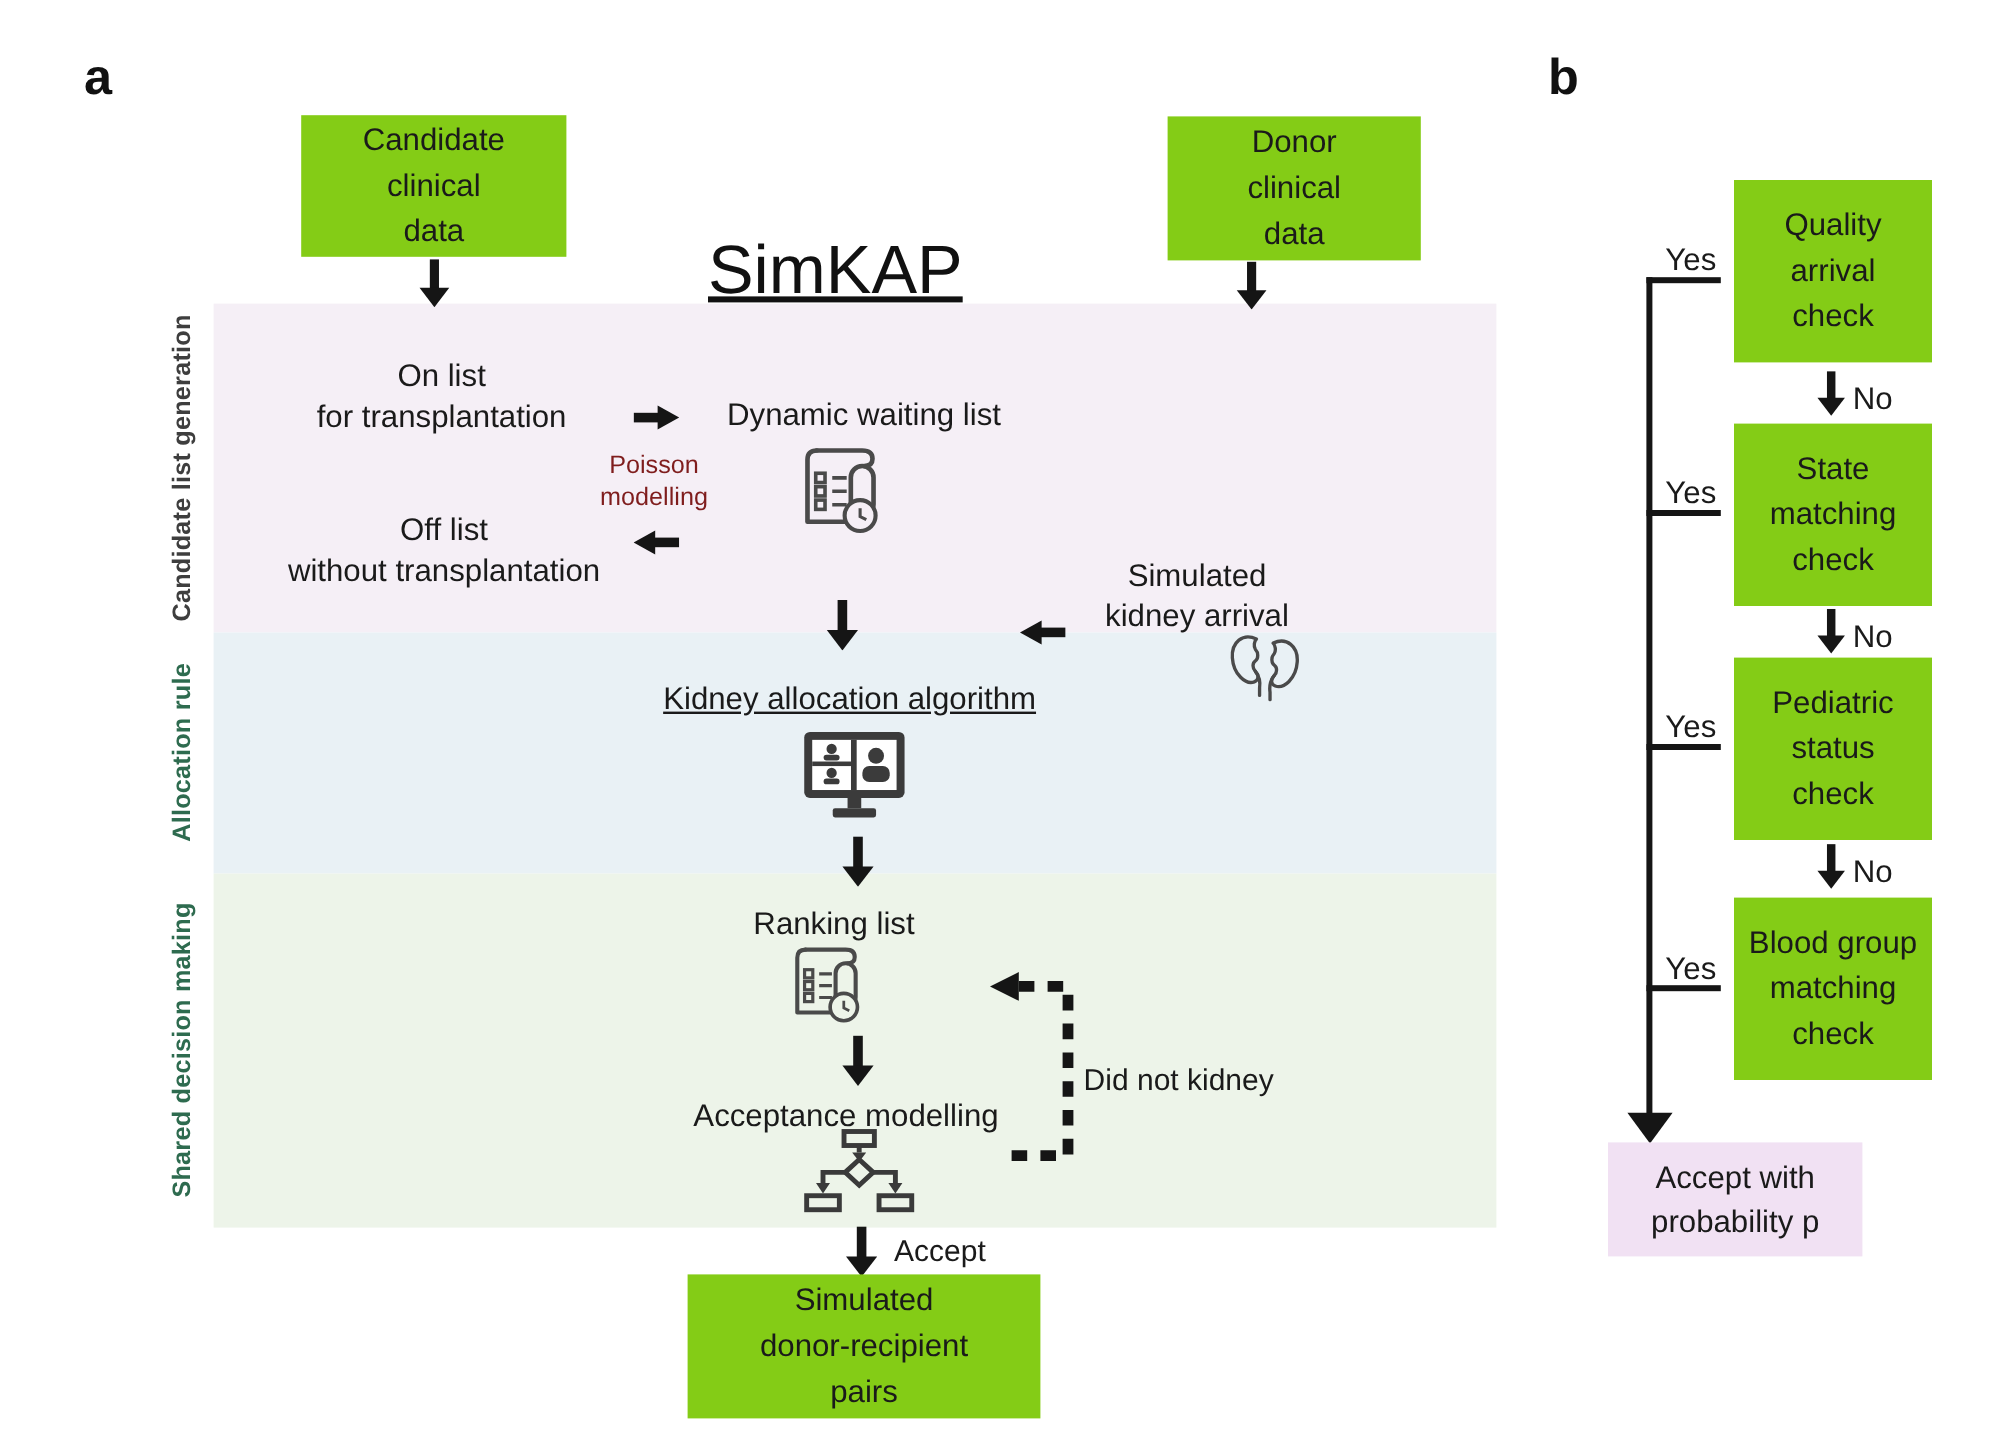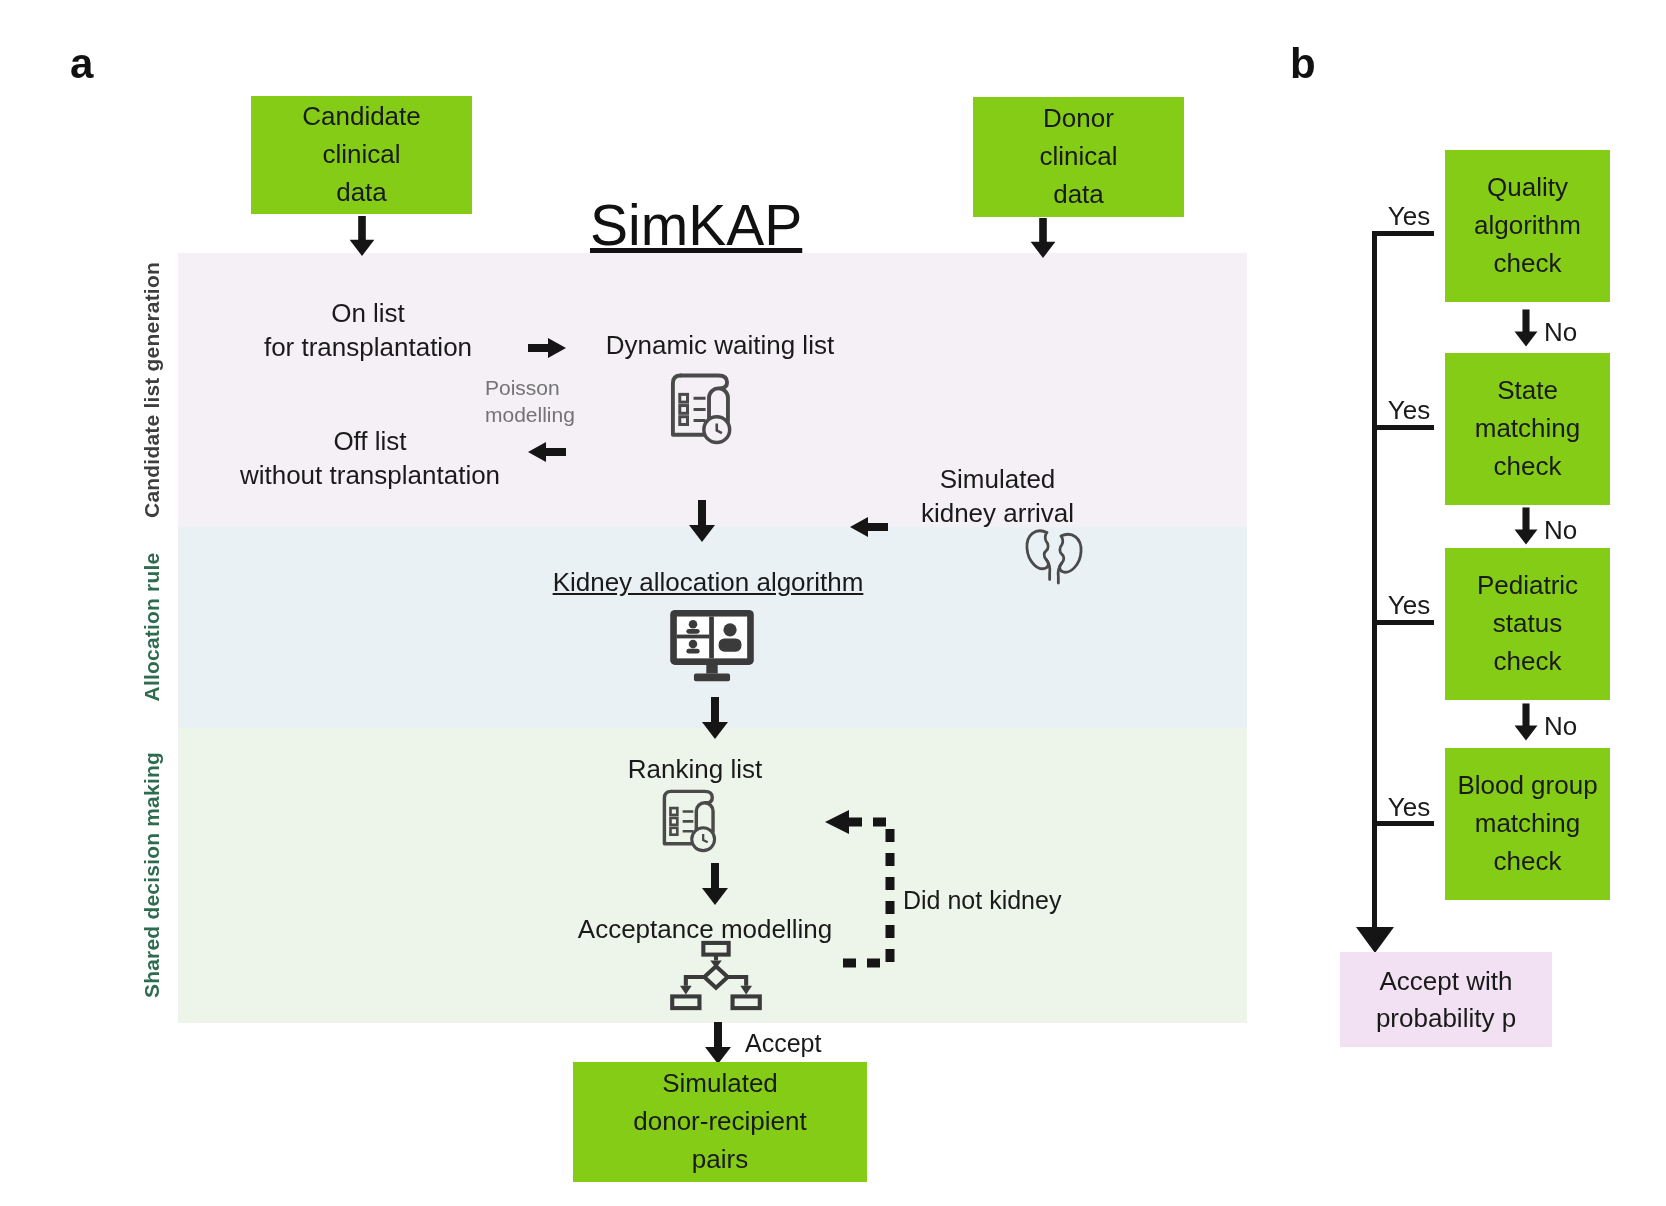--- a/index.html
+++ b/index.html
@@ -23,21 +23,21 @@
   .band { position:absolute; left:178px; width:1069px; }
   .band1 { top:253px; height:274px; background:#f5eff6; }
   .band2 { top:527px; height:201px; background:#e9f1f5; }
   .band3 { top:728px; height:295px; background:#edf4e9; }
   .rot-label {
     position:absolute; transform:rotate(-90deg); font-weight:bold; font-size:21px;
     text-align:center; line-height:26px; height:26px; letter-spacing:0.2px;
   }
   .rot-dark { color:#3e3e3e; }
   .rot-green { color:#2e6b4f; }
-  .small-txt { position:absolute; text-align:left; white-space:pre-line; font-size:21px; line-height:1.3; color:#737373; }
+  .small-txt { position:absolute; text-align:center; white-space:pre-line; font-size:21px; line-height:1.3; color:#7f1d1d; }
   .nowrap { white-space:nowrap; }
   .vline { position:absolute; background:#151515; }
   .tick  { position:absolute; background:#151515; height:5px; }
   svg { display:block; }
 </style>
 </head>
 <body>
 
 <div class="canvas">
 
@@ -238,21 +238,21 @@
   <div class="tick" style="left:1372px; top:620px; width:62px;"></div>
   <div class="tick" style="left:1372px; top:821px; width:62px;"></div>
 
   <div class="txt" style="left:1380px; top:199px; width:58px;">Yes</div>
   <div class="txt" style="left:1380px; top:393px; width:58px;">Yes</div>
   <div class="txt" style="left:1380px; top:588px; width:58px;">Yes</div>
   <div class="txt" style="left:1380px; top:790px; width:58px;">Yes</div>
 
   <div class="gray-box" style="left:1445px; top:150px; width:165px; height:152px;">
     <span>Quality
-algorithm
+arrival
 check</span>
   </div>
   <div class="gray-box" style="left:1445px; top:353px; width:165px; height:152px;">
     <span>State
 matching
 check</span>
   </div>
   <div class="gray-box" style="left:1445px; top:548px; width:165px; height:152px;">
     <span>Pediatric
 status

